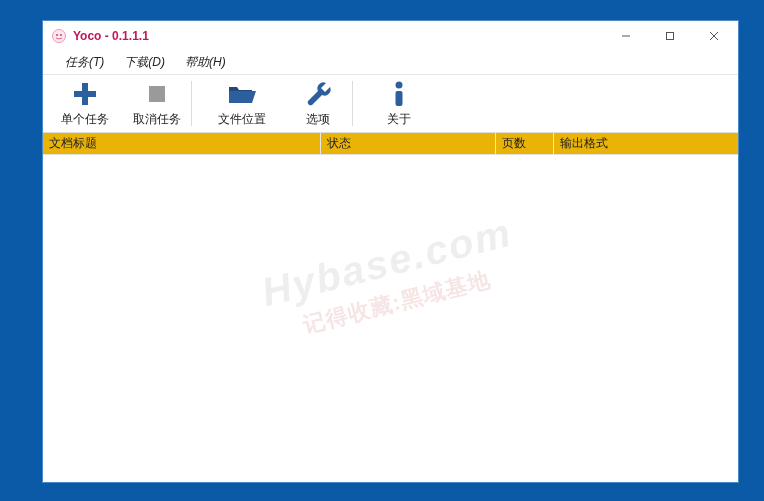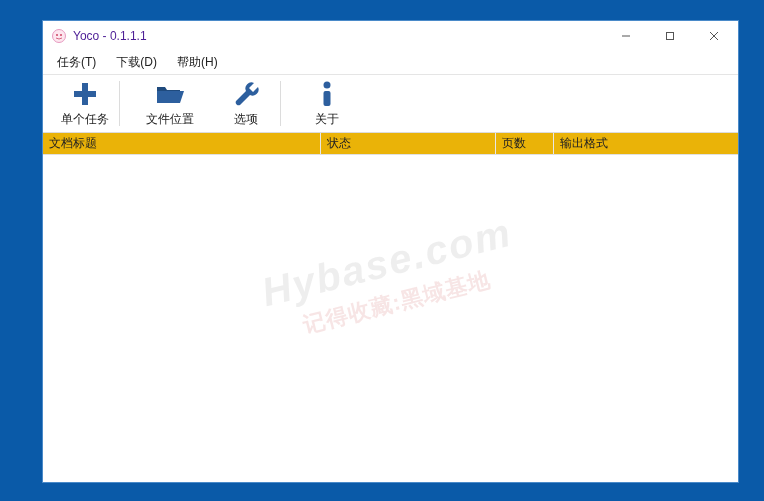--- a/index.html
+++ b/index.html
@@ -29,35 +29,36 @@
     align-items: center;
     padding: 0 2px 0 8px;
     background: #fff;
     color: #666;
   }
   .titlebar .appicon {
     width: 16px; height: 16px;
     margin-right: 6px;
     display: flex; align-items: center; justify-content: center;
   }
-  .titlebar .title { flex: 0 0 auto; font-size: 12px; color: #4c1d95; }
+  .titlebar .title { flex: 0 0 auto; font-size: 12px; color: #be185d; font-weight: bold; }
   .titlebar .spacer { flex: 1; }
   .winbtn {
     width: 44px; height: 28px;
     display: flex; align-items: center; justify-content: center;
     color: #555;
   }
   .winbtn svg { display: block; }
   .menubar {
     height: 24px;
     display: flex;
     align-items: center;
-    padding: 0 4px;
+    padding: 0 12px;
     border-bottom: 1px solid #e5e5e5;
     font-size: 12px;
+    font-style: italic;
   }
   .menuitem {
     padding: 3px 10px;
     color: #222;
   }
   .toolbar {
     height: 58px;
     display: flex;
     align-items: stretch;
     border-bottom: 1px solid #dcdcdc;
@@ -171,20 +172,28 @@
   <div class="toolbar">
     <div class="toolbtn">
       <span class="ticon">
         <svg width="28" height="28" viewBox="0 0 28 28">
             <rect x="11" y="3" width="6" height="22" fill="#2d5f9e"></rect>
             <rect x="3" y="11" width="22" height="6" fill="#2d5f9e"></rect>
           </svg>
       </span>
       <span>单个任务</span>
     </div>
+    <div class="toolbtn">
+      <span class="ticon">
+        <svg width="24" height="24" viewBox="0 0 24 24">
+            <rect x="4" y="4" width="16" height="16" fill="#9a9a9a"></rect>
+          </svg>
+      </span>
+      <span>取消任务</span>
+    </div>
     <div class="toolsep"></div>
     <div class="toolbtn" style="width:80px">
       <span class="ticon">
         <svg width="32" height="26" viewBox="0 0 32 26">
           <path d="M3 6 L3 22 L26 22 L30 10 L10 10 L8 6 Z" fill="#2d5f9e"></path>
           <path d="M3 6 L11 6 L13 9 L26 9 L26 10 L3 10 Z" fill="#1f4a7d"></path>
         </svg>
       </span>
       <span>文件位置</span>
     </div>

